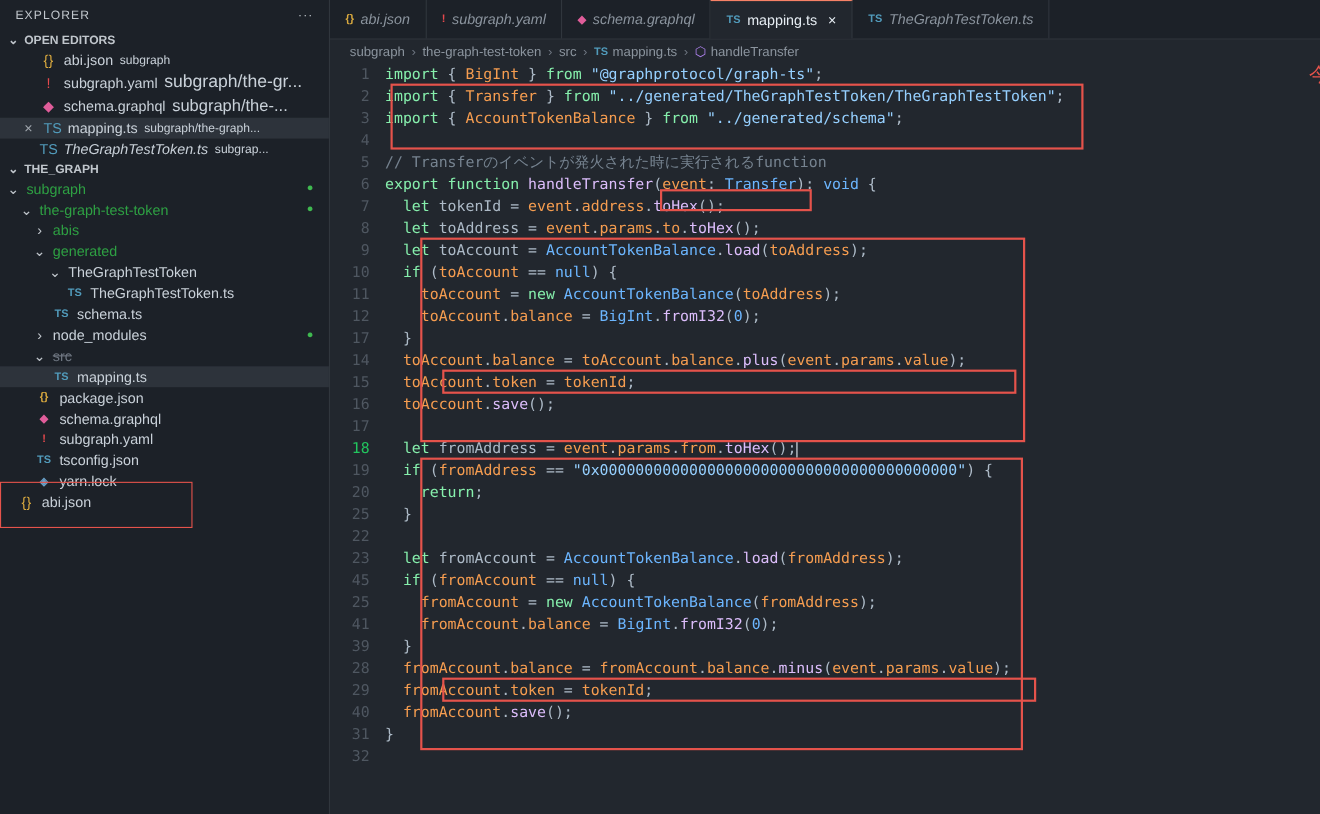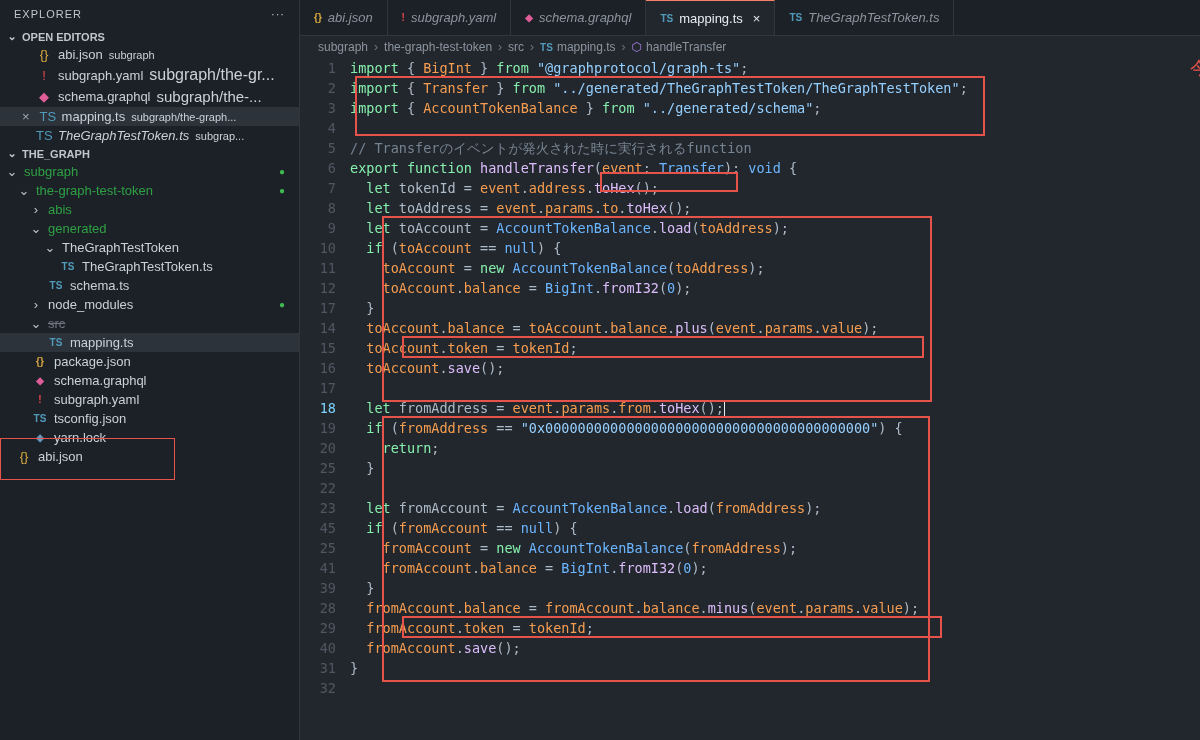--- a/index.html
+++ b/index.html
@@ -69,21 +69,21 @@
   .breadcrumbs {
     display: flex; align-items: center; gap: 6px;
     padding: 4px 18px;
     font-size: 12px; color: #8b949e;
   }
   .bc-sep { color: #6e7681; }
   .bc-item { display: flex; align-items: center; gap: 4px; }
   .bc-cube { color: #b083f0; }
   .editor { flex: 1; display: flex; font-family: Menlo, Consolas, monospace; font-size: 13.5px; line-height: 20px; overflow: hidden; }
   .gutter { width: 50px; text-align: right; padding-right: 14px; color: #4f5761; user-select: none; }
-  .gutter .ln.cur { color: #7dd3fc; }
+  .gutter .ln.cur { color: #22c55e; }
   .code { flex: 1; white-space: pre; color: #adbac7; position: relative; }
   .c-key { color: #86efac; }
   .c-type { color: #6cb6ff; }
   .c-str { color: #96d0ff; }
   .c-fn { color: #dcbdfb; }
   .c-num { color: #6cb6ff; }
   .c-var { color: #f69d50; }
   .c-cmt { color: #768390; }
   .c-def { color: #adbac7; }
   .cursor-bar { border-left: 1px solid #e6edf3; }

